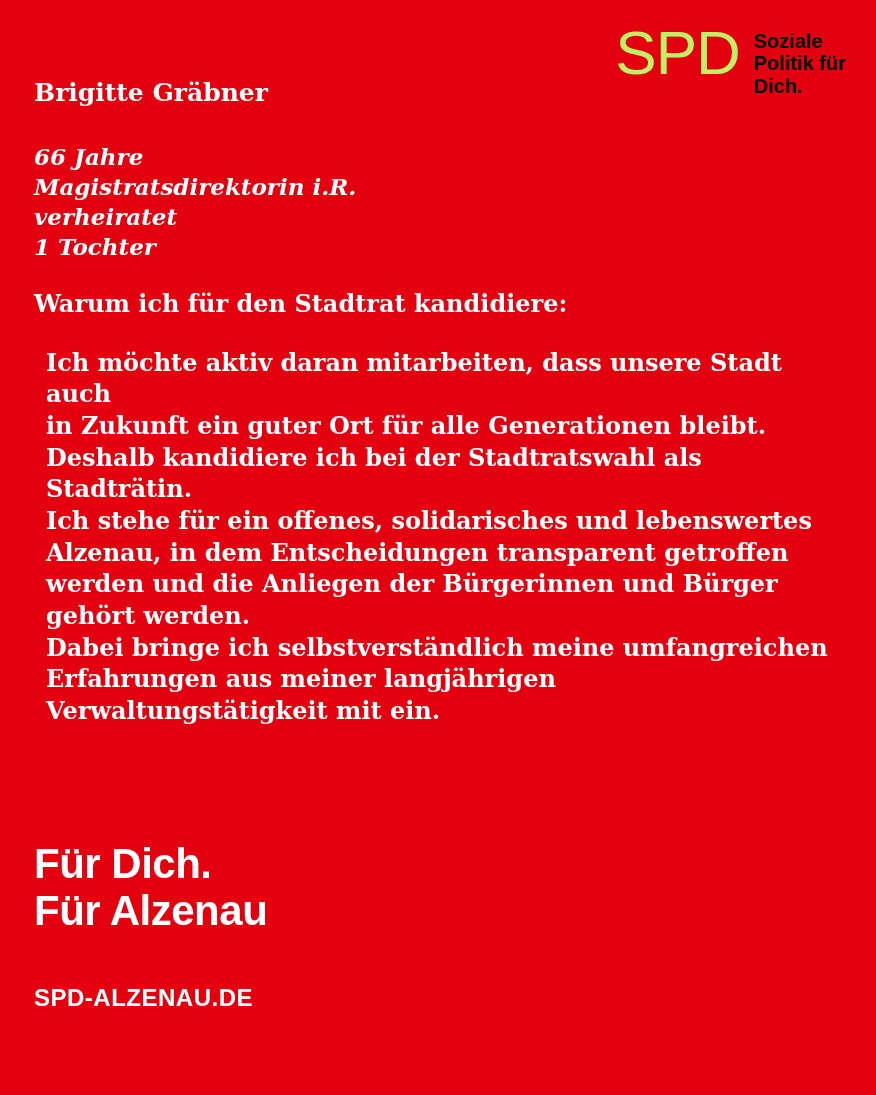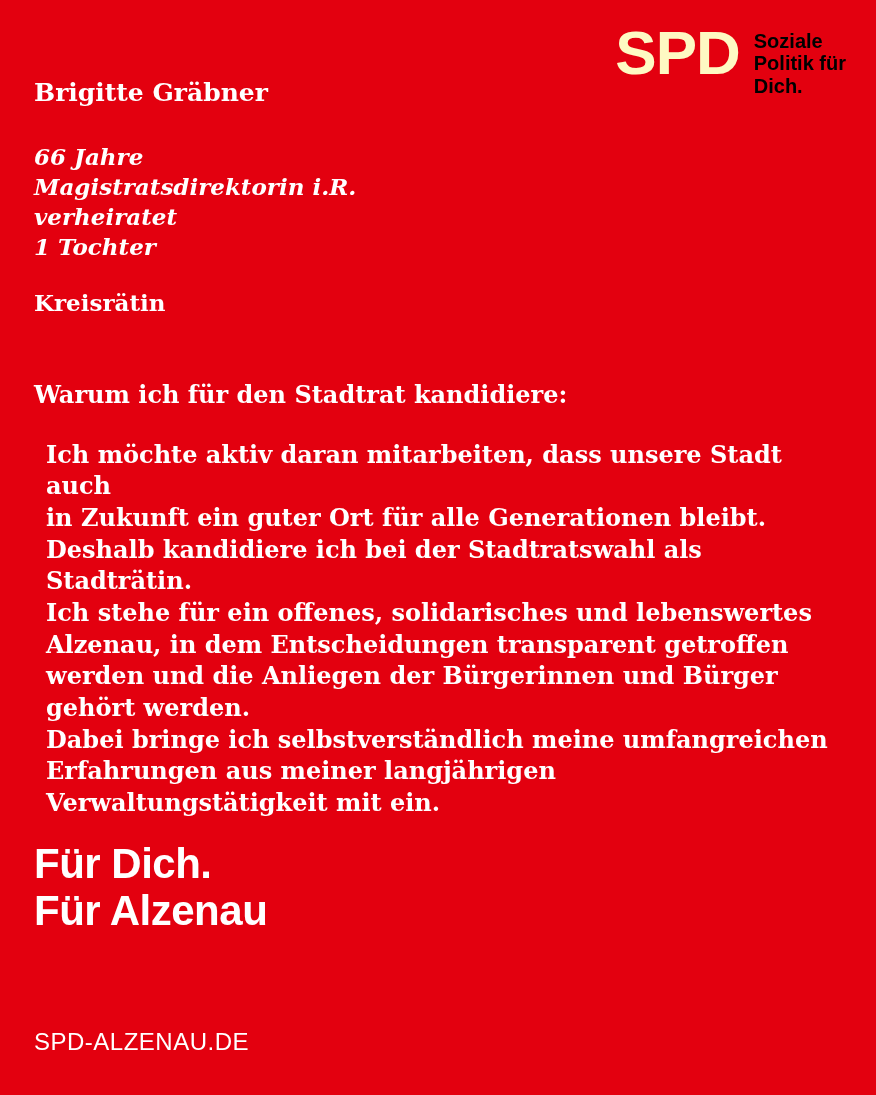--- a/index.html
+++ b/index.html
@@ -27,25 +27,25 @@
   .logo-block {
     position: absolute;
     top: 22px;
     right: 30px;
     display: flex;
     align-items: flex-start;
     gap: 14px;
   }
   .logo-spd {
     font-family: "Liberation Sans", sans-serif;
-    font-weight: bold;
+    font-weight: normal;
     font-size: 62px;
     line-height: 0.95;
     letter-spacing: -1px;
-    color: #fef9c3;
+    color: #bef264;
     margin-top: 2px;
   }
   .logo-claim {
     font-family: "Liberation Sans", sans-serif;
     font-weight: bold;
     font-size: 20px;
     line-height: 1.12;
     color: #000000;
     padding-top: 8px;
     white-space: pre-line;
@@ -112,23 +112,23 @@
     font-size: 42px;
     line-height: 1.13;
     letter-spacing: -0.5px;
     white-space: pre-line;
   }
 
   
   .url {
     position: absolute;
     left: 34px;
-    top: 1028px;
+    top: 984px;
     font-family: "Liberation Sans", sans-serif;
-    font-weight: normal;
+    font-weight: bold;
     font-size: 24px;
     letter-spacing: 0.5px;
   }
 </style>
 </head>
 <body>
 
 <div class="poster">
 
   <div class="logo-block">
@@ -137,21 +137,20 @@
 Politik für
 Dich.</div>
   </div>
 
   <div class="content">
     <p class="name">Brigitte Gräbner</p>
     <p class="facts">66 Jahre
 Magistratsdirektorin i.R.
 verheiratet
 1 Tochter</p>
-    <p class="role">Kreisrätin</p>
     <p class="why-heading">Warum ich für den Stadtrat kandidiere:</p>
     <p class="why-body">Ich möchte aktiv daran mitarbeiten, dass unsere Stadt auch
 in Zukunft ein guter Ort für alle Generationen bleibt.
 Deshalb kandidiere ich bei der Stadtratswahl als
 Stadträtin.
 Ich stehe für ein offenes, solidarisches und lebenswertes
 Alzenau, in dem Entscheidungen transparent getroffen
 werden und die Anliegen der Bürgerinnen und Bürger
 gehört werden.
 Dabei bringe ich selbstverständlich meine umfangreichen

